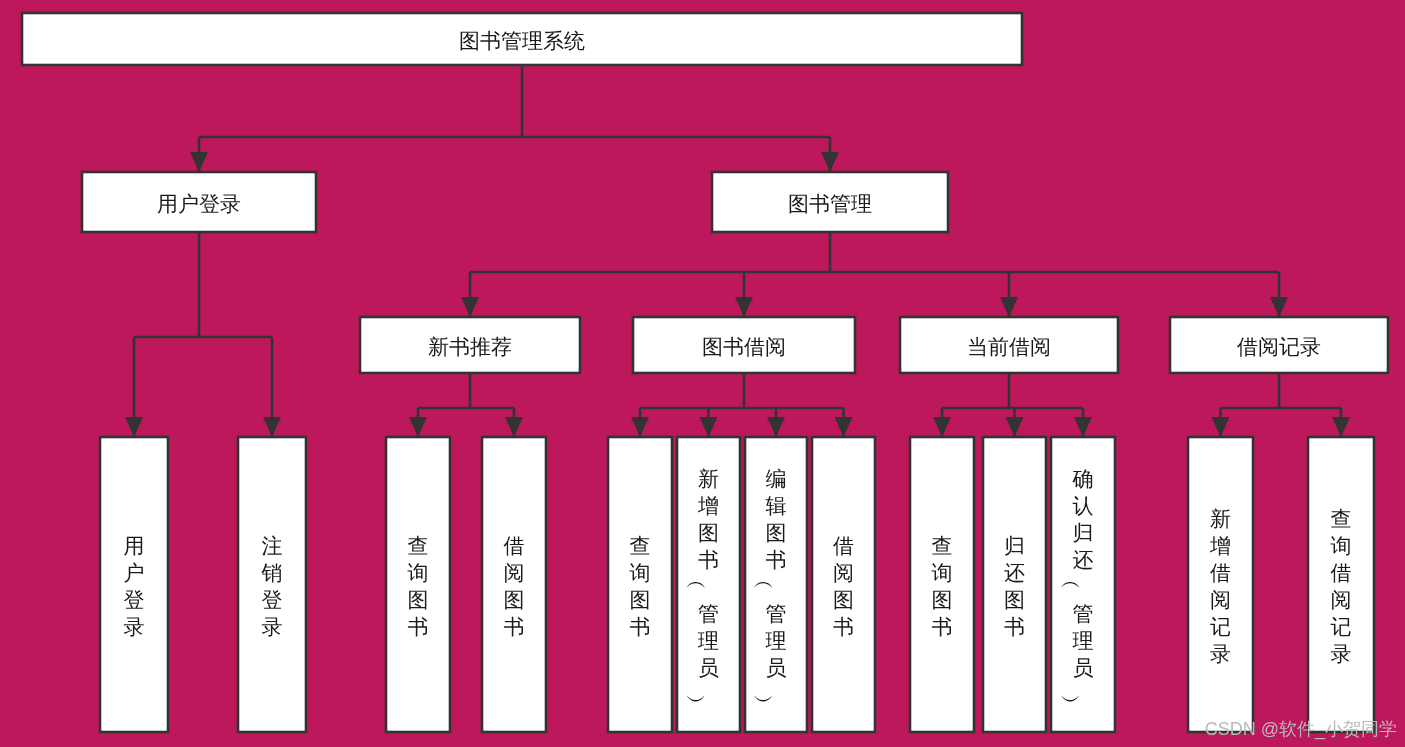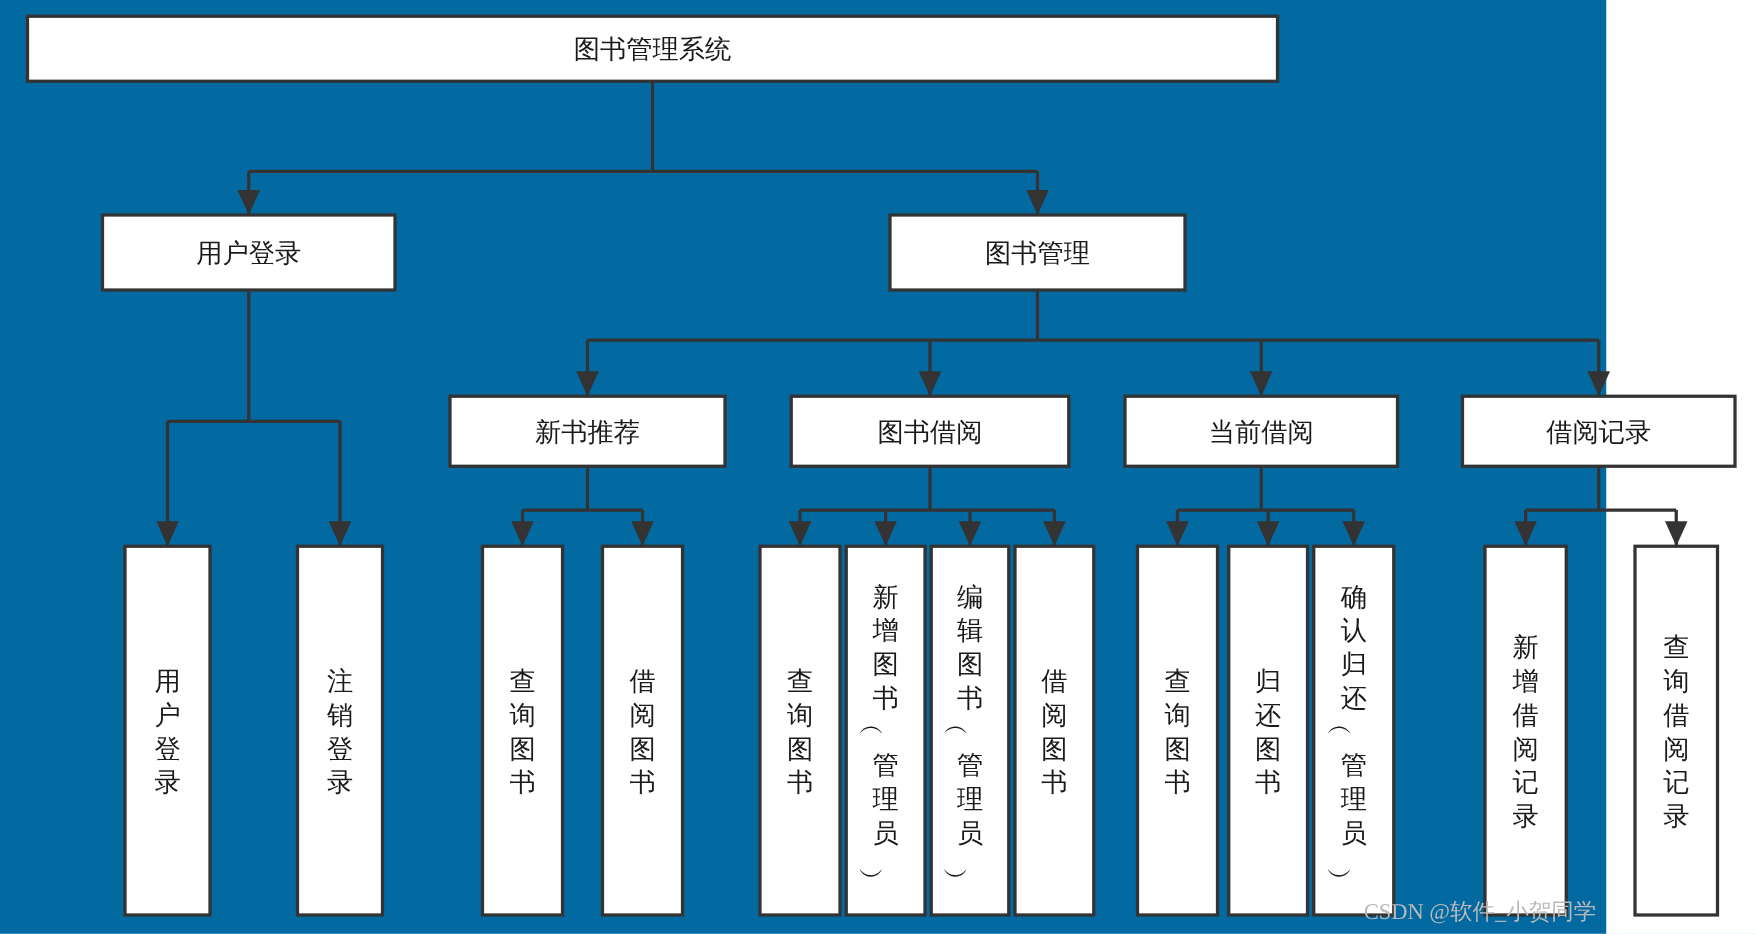--- a/index.html
+++ b/index.html
@@ -8,23 +8,23 @@
     background: #ffffff;
   }
   body {
     width: 1405px;
     height: 747px;
     font-family: "Liberation Sans", "DejaVu Sans", sans-serif;
     overflow: hidden;
   }
   #diagram-root {
     position: relative;
-    width: 1285px;
+    width: 1405px;
     height: 747px;
-    background: #0369a1;
+    background: #be185d;
   }
   svg#diagram-svg {
     position: absolute;
     top: 0;
     left: 0;
     width: 1405px;
     height: 747px;
   }
   .node-box {
     fill: #ffffff;
@@ -45,21 +45,21 @@
     font-family: "Liberation Sans", "DejaVu Sans", sans-serif;
     font-size: 21px;
     fill: #1a1a1a;
     text-anchor: middle;
     dominant-baseline: central;
   }
   .watermark {
     position: absolute;
     right: 8px;
     bottom: 6px;
-    font-family: Liberation Serif, serif;
+    font-family: Liberation Sans, sans-serif;
     font-size: 18px;
     color: #b9b9b9;
     white-space: nowrap;
     pointer-events: none;
   }
 </style>
 </head>
 <body>
 
 <div id="diagram-root">

